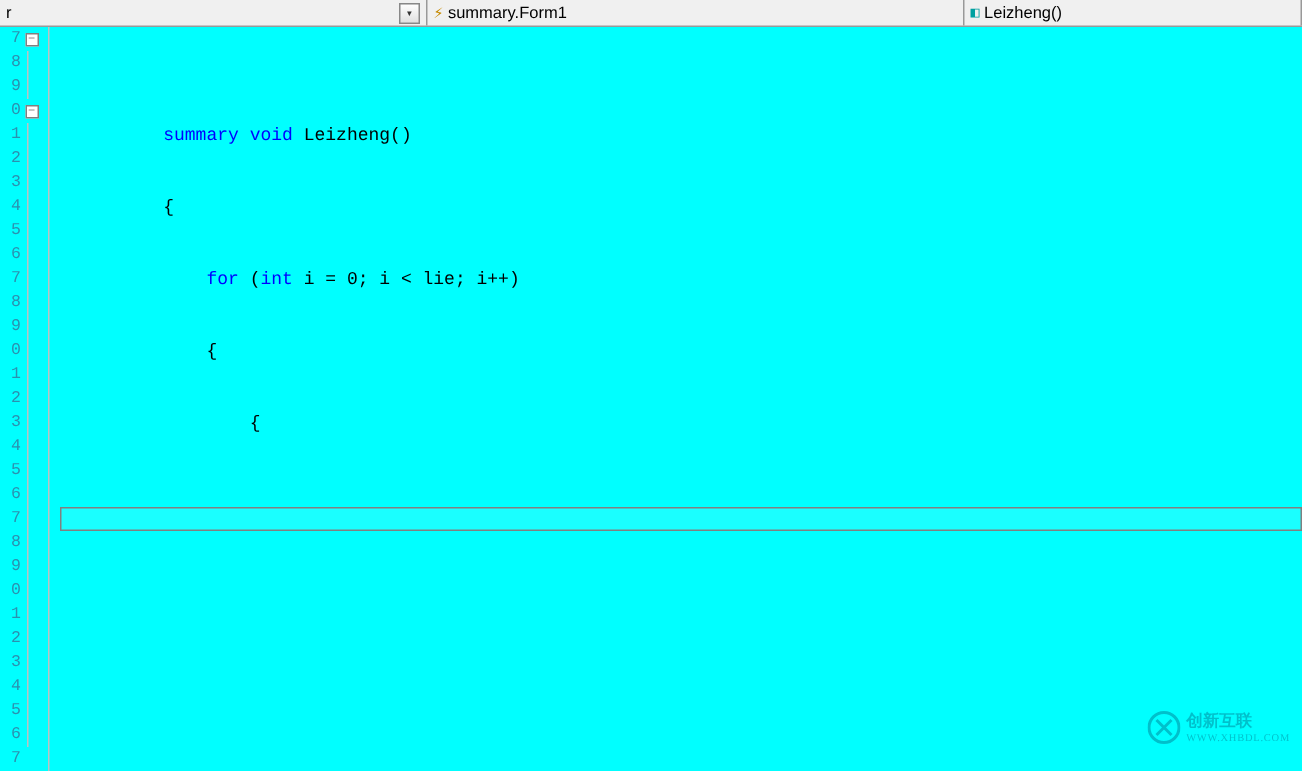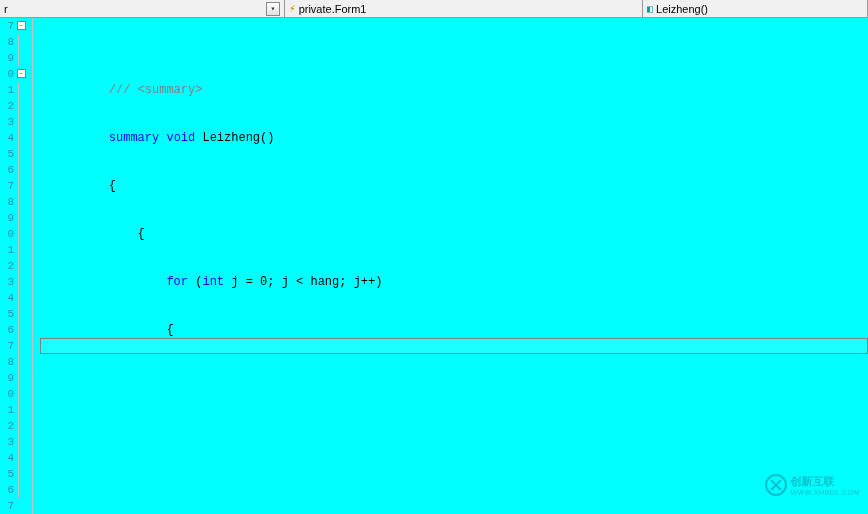--- a/index.html
+++ b/index.html
@@ -113,21 +113,21 @@
   .c-keyword { color: #0000ff; }
   .c-default { color: #000; }
 
   .watermark {
     position: absolute;
     right: 8px;
     bottom: 18px;
     display: flex;
     align-items: center;
     opacity: 0.3;
-    font-family: Liberation Sans, sans-serif;
+    font-family: Liberation Serif, serif;
     color: #003355;
     font-size: 10px;
     pointer-events: none;
   }
   .watermark svg { margin-right: 4px; }
   .outline-col {
     width: 12px;
     background: #00ffff;
     line-height: 16px;
   }
@@ -148,21 +148,21 @@
 </head>
 <body>
 
 <div class="top-bar">
   <div class="top-segment seg1">
     <span class="top-label">r</span>
     <span class="dropdown-arrow">▾</span>
   </div>
   <div class="top-segment seg2">
     <span class="lightning">⚡</span>
-    <span class="top-label">private.Form1</span>
+    <span class="top-label">summary.Form1</span>
   </div>
   <div class="top-segment seg3">
     <span class="cube">◧</span>
     <span class="top-label">Leizheng()</span>
   </div>
 </div>
 
 <div class="editor">
   <div class="gutter">
     <div>7</div>
@@ -260,25 +260,24 @@
       <div class="vline"></div>
       <div class="vline"></div>
     <div class="vline"></div>
       <div class="vline"></div>
       <div class="vline"></div>
   </div>
 
   <div class="code">
     <div class="highlight-line" style="top:320px"></div>
 
-    <div class="code-line"><span class="c-summary">         /// &lt;summary&gt;</span></div>
     <div class="code-line"><span class="c-default">         </span><span class="c-keyword">summary</span><span class="c-default"> </span><span class="c-keyword">void</span><span class="c-default"> Leizheng()</span></div>
     <div class="code-line"><span class="c-default">         {</span></div>
+    <div class="code-line"><span class="c-default">             </span><span class="c-keyword">for</span><span class="c-default"> (</span><span class="c-keyword">int</span><span class="c-default"> i = 0; i &lt; lie; i++)</span></div>
     <div class="code-line"><span class="c-default">             {</span></div>
-    <div class="code-line"><span class="c-default">                 </span><span class="c-keyword">for</span><span class="c-default"> (</span><span class="c-keyword">int</span><span class="c-default"> j = 0; j &lt; hang; j++)</span></div>
     <div class="code-line"><span class="c-default">                 {</span></div>
     
     
     
     
     
     
     
     
     

